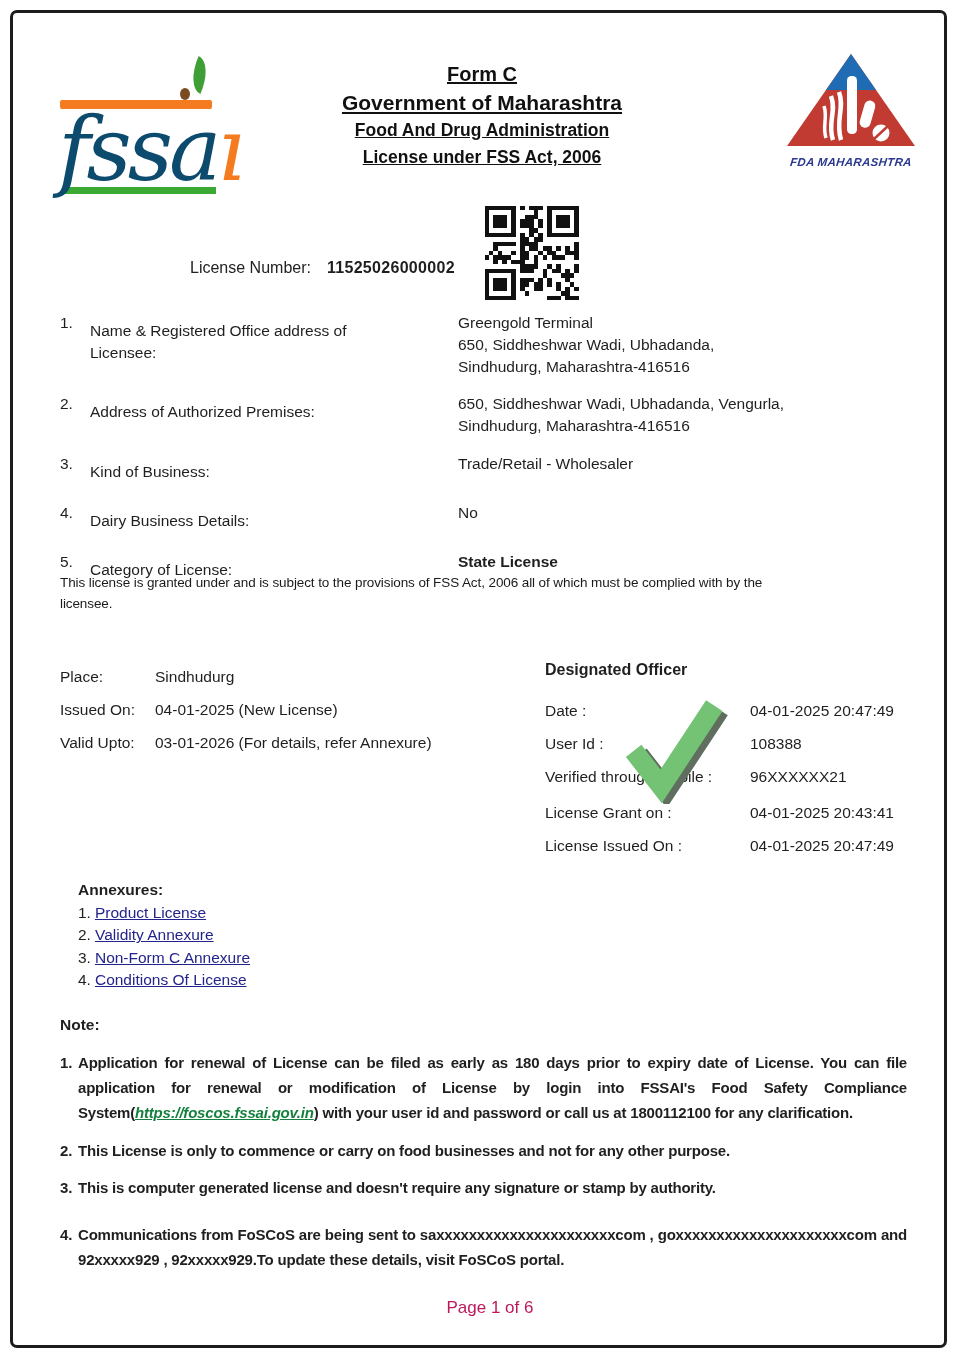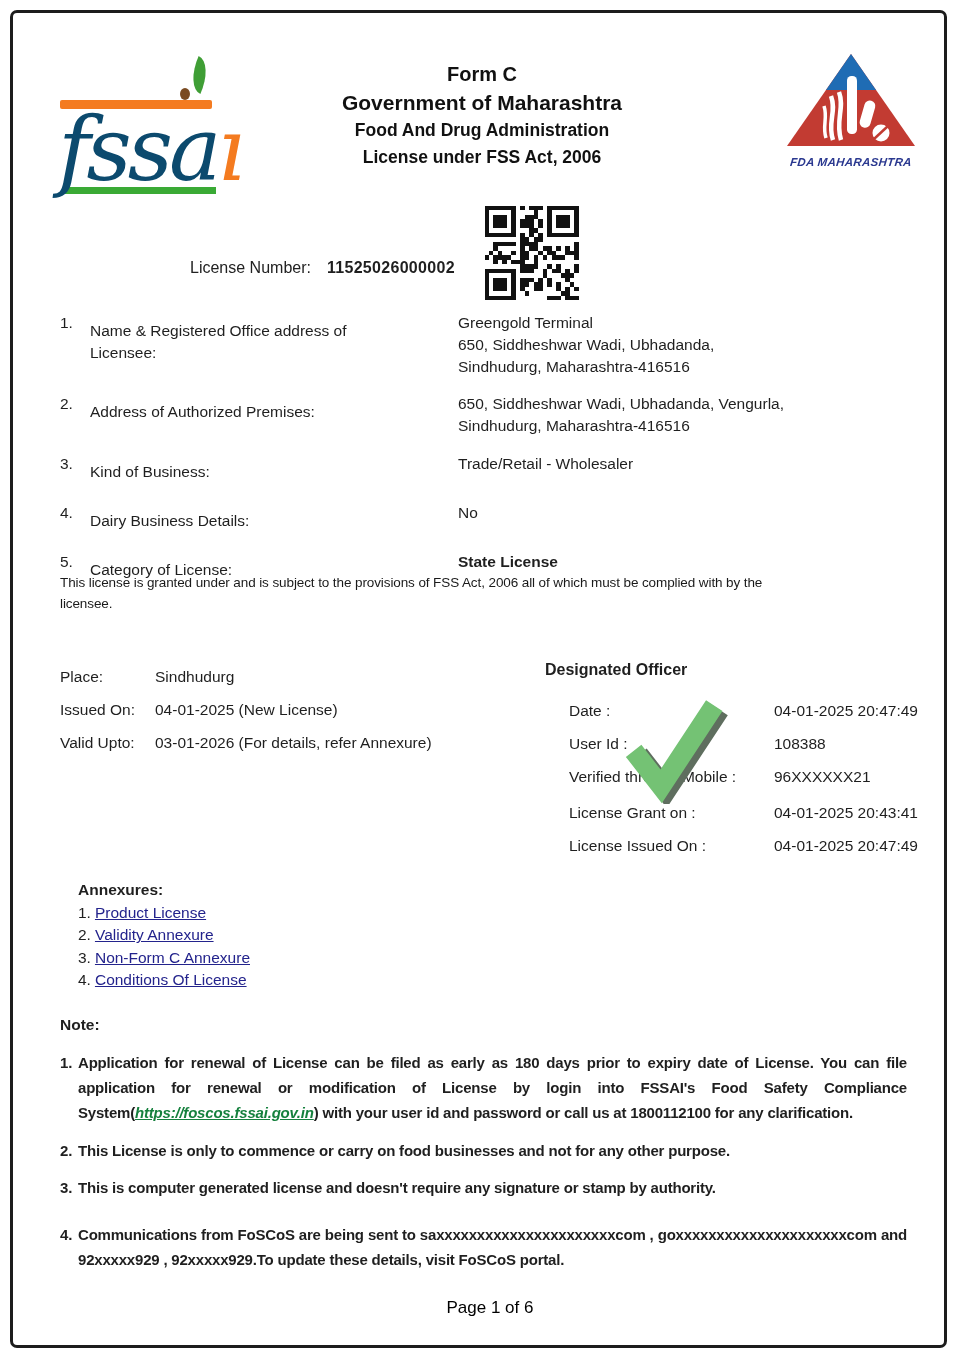--- a/index.html
+++ b/index.html
@@ -16,21 +16,21 @@
   
   .fssai-logo { position:absolute; left:58px; top:58px; width:172px; height:138px; }
   .fssai-bar-orange { position:absolute; left:2px; top:42px; width:152px; height:9px; background:#f47b20; border-radius:2px; }
   .fssai-text { position:absolute; left:0; bottom:0; font-family:"DejaVu Serif", serif; font-style:italic; font-size:88px; line-height:1.06; z-index:2; letter-spacing:-4px; }
   .fssai-blue { color:#0c4a6e; }
   .fssai-orange { color:#f47b20; }
   .fssai-leaf { position:absolute; right:22px; top:0px; width:17px; height:34px; background:#3f9e35; border-radius:0 100% 0 100%; transform:rotate(24deg); z-index:3; }
   .fssai-seed { position:absolute; right:40px; top:30px; width:10px; height:12px; background:#7a4a21; border-radius:50%; z-index:3; }
   .fssai-bar-green { position:absolute; left:6px; bottom:2px; width:152px; height:7px; background:#3aaa35; }
 
-  .header-text { position:absolute; left:0; top:60px; width:100%; text-align:center; font-weight:bold; color:#111; }
+  .header-text { position:absolute; left:0; top:60px; width:100%; text-align:center; font-weight:bold; color:#111;text-decoration:underline; }
   .ht-1 { font-size:20px; line-height:28px; }
   .ht-2 { font-size:21px; line-height:29px; }
   .ht-3, .ht-4, .ht-5 { font-size:17.5px; line-height:27px; }
 
   .fda-logo { position:absolute; left:773px; top:50px; width:156px; text-align:center; }
   .fda-caption { font-size:11.5px; font-weight:bold; font-style:italic; color:#2b3990; letter-spacing:0.3px; transform:skewX(-6deg); margin-top:-2px; }
 
   
   .license-row { position:absolute; left:190px; top:243px; font-size:16px;margin-top:16px; }
   .license-label { color:#222; }
@@ -53,21 +53,21 @@
   
   .issue-block { position:absolute; left:60px; top:660px; width:460px; }
   .irow { display:flex; font-size:15.5px; line-height:33px; }
   .ilabel { width:95px; flex:none; }
   .ivalue { flex:1; }
 
   .officer-block { position:absolute; left:545px; top:658px; width:375px; }
   .oheading { font-weight:bold; font-size:16px; line-height:24px; margin-bottom:12px; }
   .orow { display:flex; font-size:15.5px; line-height:33px; }
   .orow.gap { margin-top:3px; }
-  .olabel { width:205px; flex:none;margin-left:24px; }
+  .olabel { width:205px; flex:none; }
   .ovalue { flex:1; }
   .checkmark { position:absolute; left:612px; top:686px; z-index:5; }
 
   
   .annexures { position:absolute; left:78px; top:878px; }
   .aheading { font-weight:bold; font-size:15.5px; line-height:24px; }
   .aitem { font-size:15.5px; line-height:22.3px; }
   .aitem .ano { color:#1f1f1f; margin-right:4px; }
   .alink { color:#23238c; text-decoration:underline; cursor:pointer; }
 
@@ -75,21 +75,21 @@
   .notes { position:absolute; left:60px; top:1016px; width:847px; }
   .nheading { font-weight:bold; font-size:15.5px; margin-bottom:16px; }
   .note { display:flex; font-size:15px; font-weight:bold; line-height:25px; letter-spacing:-0.2px; }
   .nno { width:18px; flex:none; }
   .ntext { flex:1; text-align:justify; }
   .note.n1 { margin-bottom:13px; }
   .note.n2 { margin-bottom:12px; }
   .note.n3 { margin-bottom:22px; }
   .nlink { color:#15803d; text-decoration:underline; cursor:pointer; font-weight:bold;font-style:italic; }
 
-  .footer { position:absolute; left:0; top:1298px; width:100%; text-align:center; font-size:17px; color:#000000;padding-left:16px; }
+  .footer { position:absolute; left:0; top:1298px; width:100%; text-align:center; font-size:17px; color:#be185d;padding-left:16px; }
 </style>
 </head>
 <body>
 
 <div class="frame"></div>
 
 <div class="fssai-logo">
   <div class="fssai-bar-orange"></div>
   <div class="fssai-leaf"></div>
   <div class="fssai-seed"></div>

